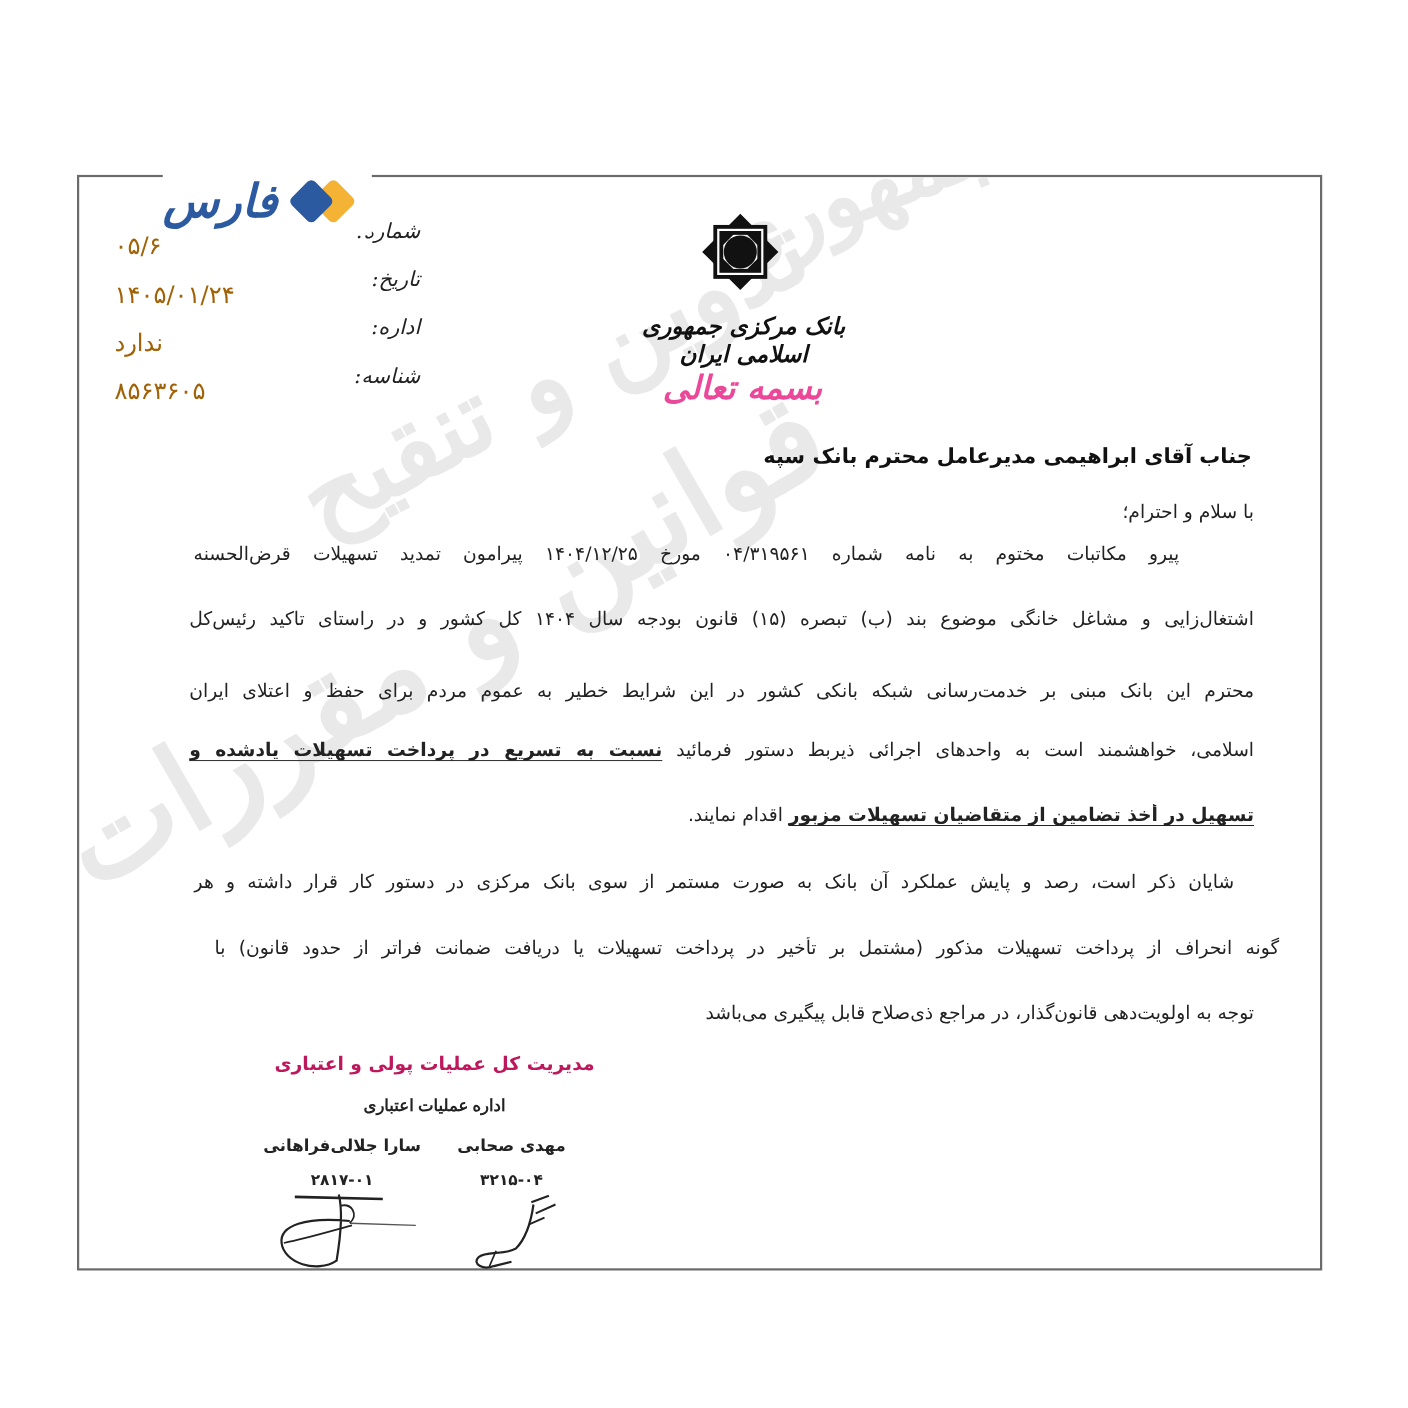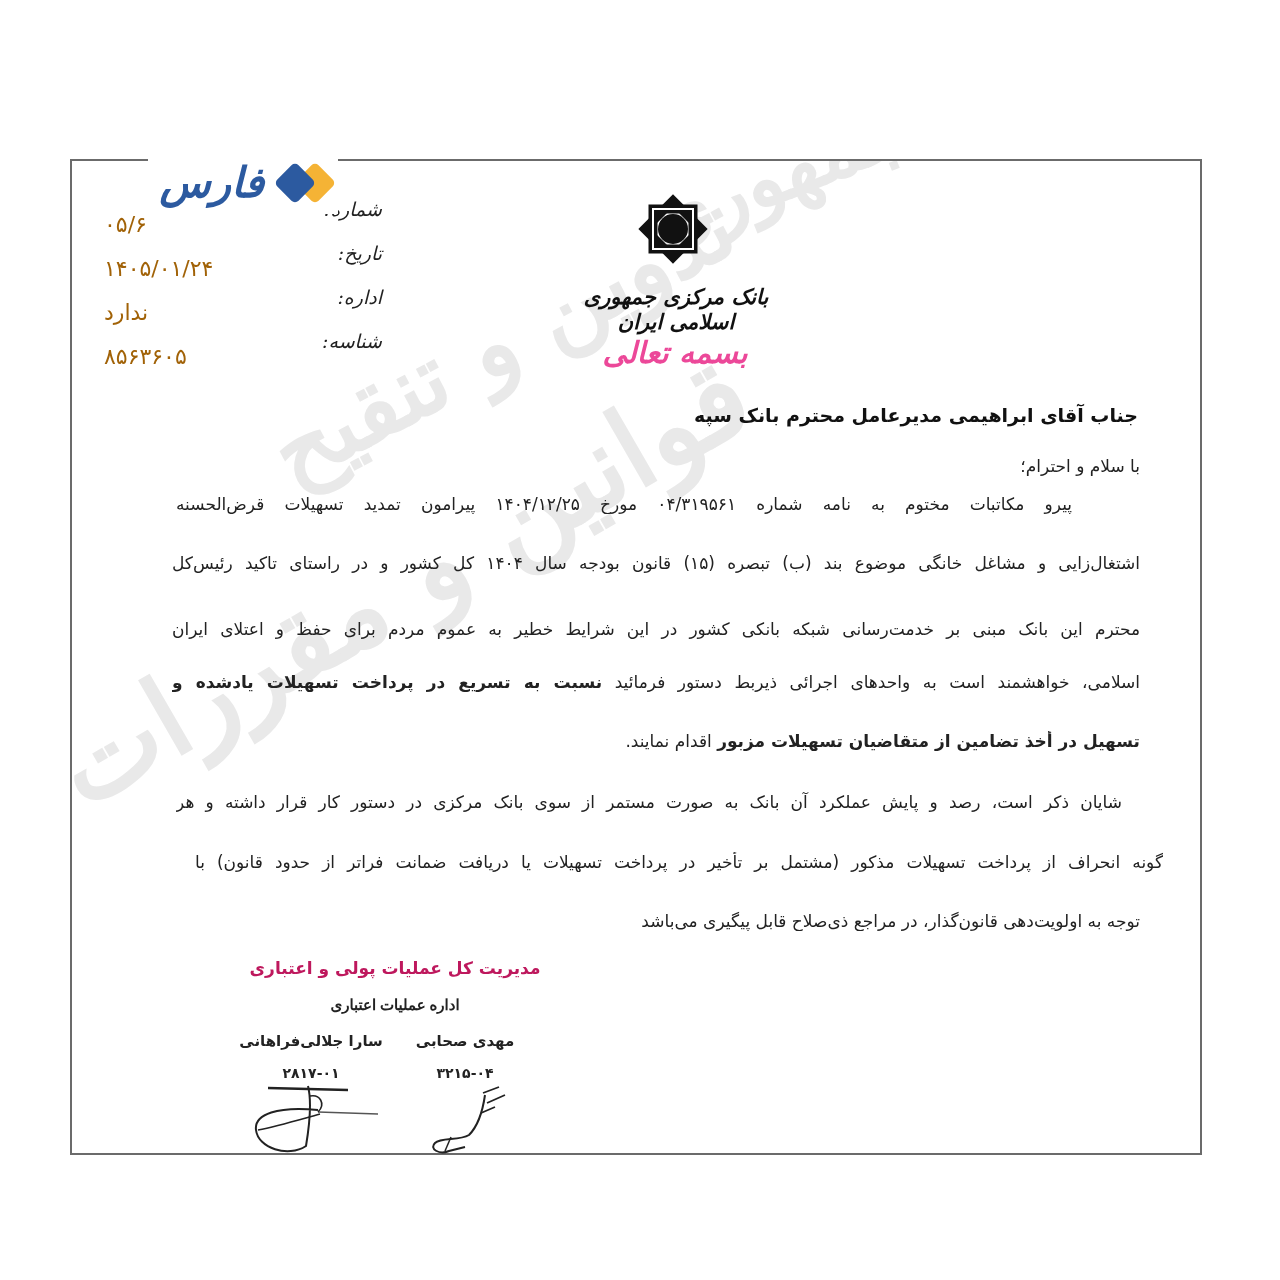--- a/index.html
+++ b/index.html
@@ -33,21 +33,21 @@
     .wm2 { left: -40px; top: 560px; font-size: 110px; transform: rotate(-30deg); transform-origin: left top; }
     .wm3 { left: 560px; top: 20px; font-size: 80px; transform: rotate(-22deg); transform-origin: left top; }
 
     
     .fars-logo {
       position: absolute;
       left: 148px; top: 152px;
       height: 62px;
       width: 190px;
       background: #ffffff;
-      display: flex; align-items: center; justify-content: flex-start;
+      display: flex; align-items: center; justify-content: flex-end;
       gap: 8px;
       z-index: 5;
       direction: rtl;
     }
     .fars-mark { position: relative; width: 66px; height: 46px; }
     .fars-mark .d1, .fars-mark .d2 {
       position: absolute; width: 30px; height: 30px; top: 8px;
       transform: rotate(45deg); border-radius: 5px;
     }
     .fars-mark .d1 { left: 8px; background: #2c5aa0; }

